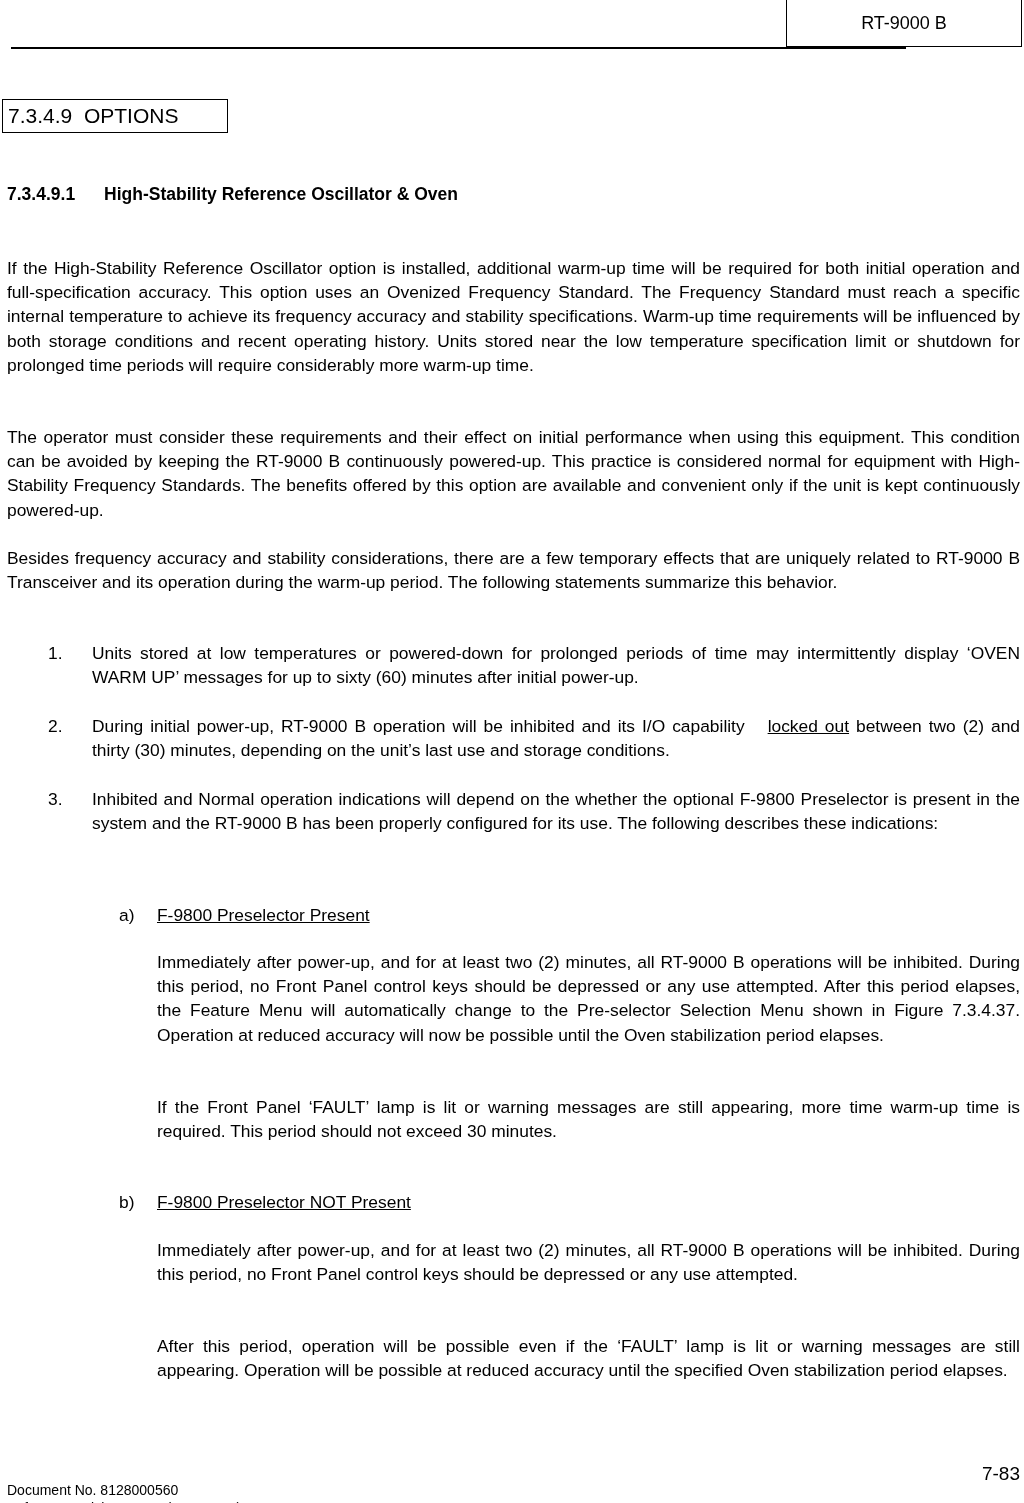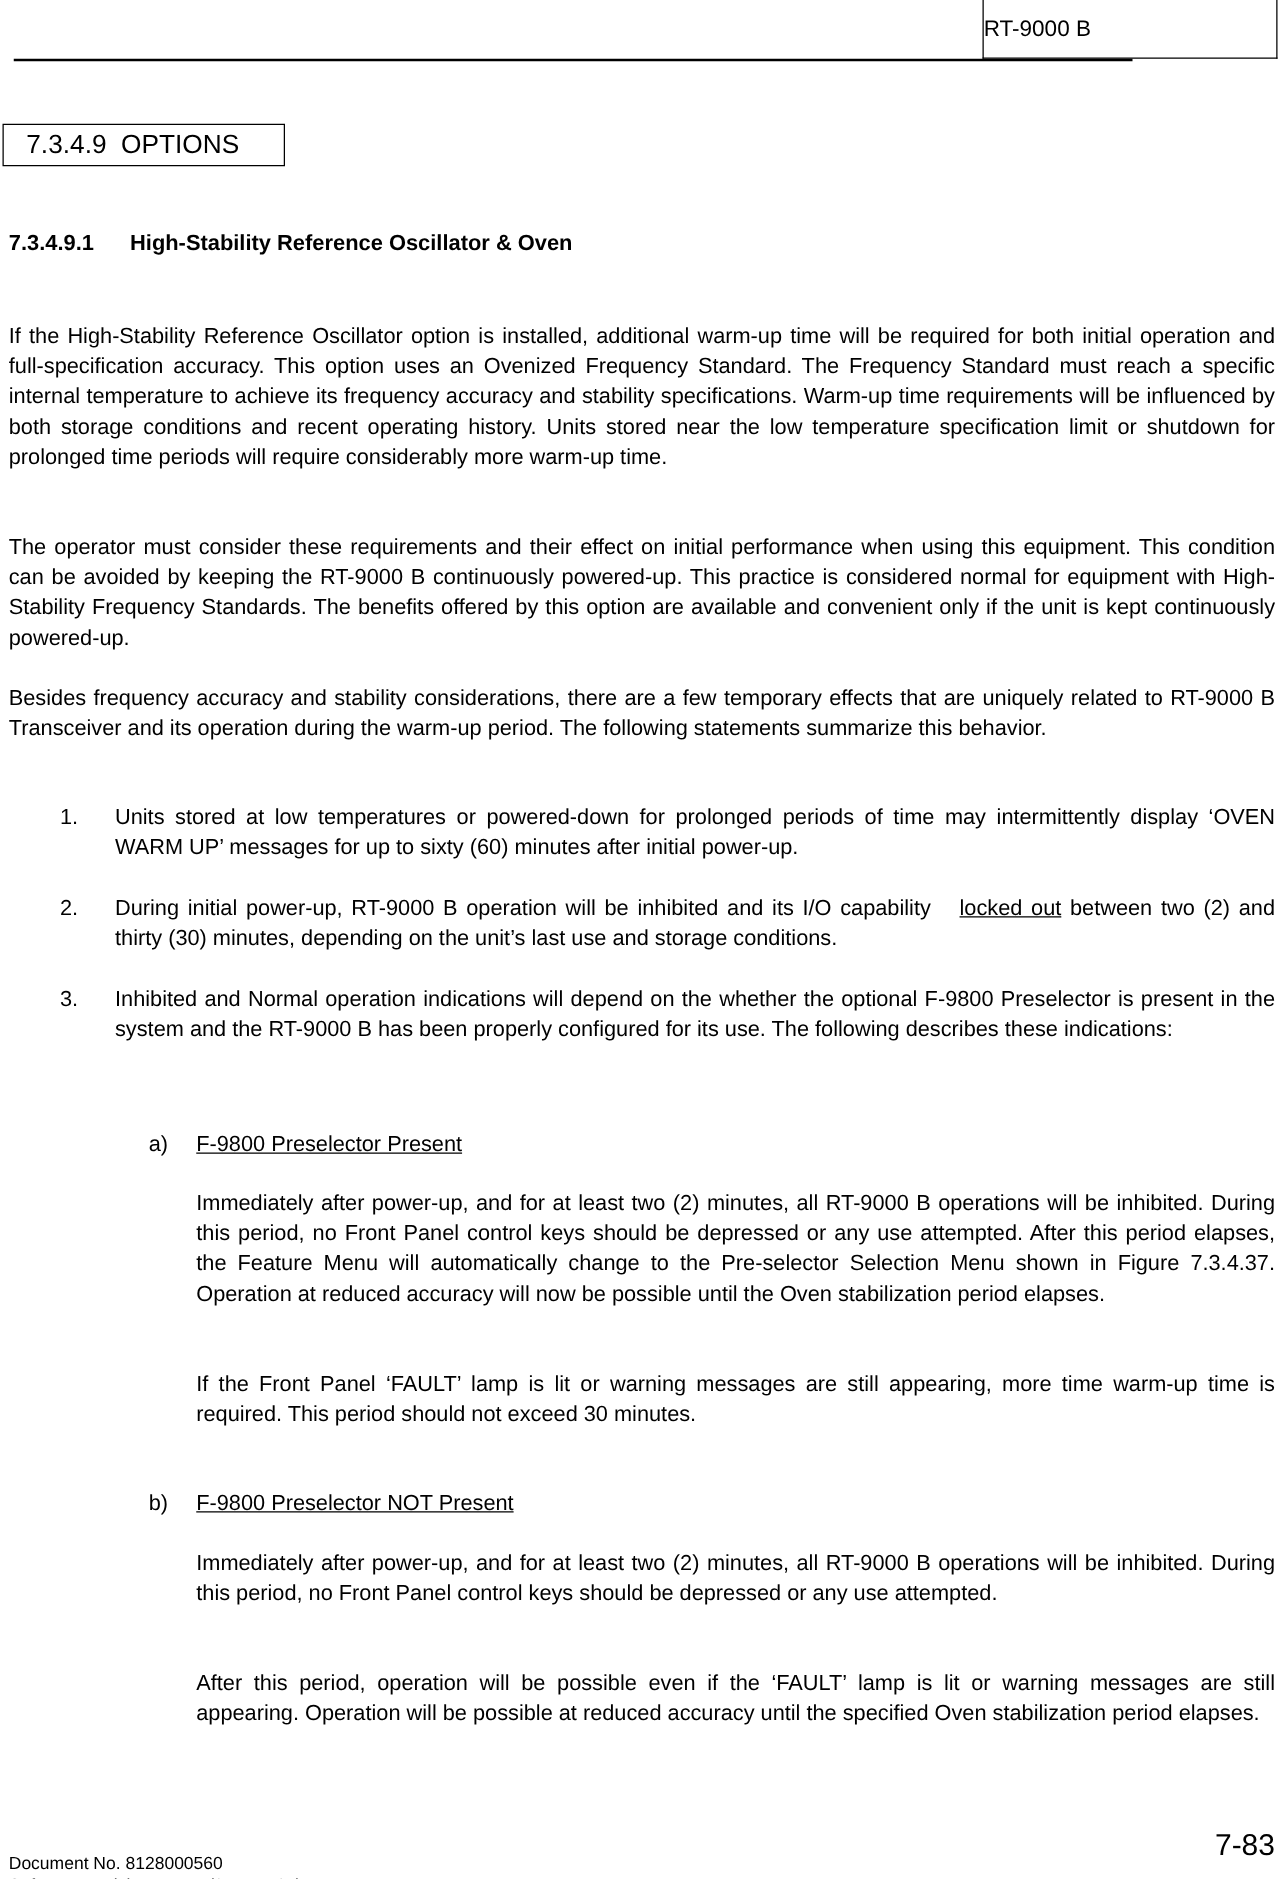--- a/index.html
+++ b/index.html
@@ -4,43 +4,43 @@
 <style>
   html, body { margin: 0; padding: 0; background: #ffffff; }
   body {
     width: 1024px; height: 1503px; position: relative; overflow: hidden;
     font-family: "Liberation Sans", sans-serif; color: #000; font-size: 17.4px;
   }
   .hdr-rule { position: absolute; left: 11px; top: 47px; width: 895px; height: 2px; background: #000; }
   .hdr-box {
     position: absolute; left: 786px; top: 0px; width: 236px; height: 47px;
     border: 1.5px solid #000; border-top: none; box-sizing: border-box;
-    display: flex; align-items: center; 
+    display: flex; align-items: center; justify-content: center;
     font-size: 18px;
   }
   .sec-box {
     position: absolute; left: 2px; top: 99px; width: 226px; height: 34px;
     border: 1.5px solid #000; box-sizing: border-box;
-    font-size: 21px; padding-left: 18px; line-height: 32px;
+    font-size: 21px; padding-left: 5px; line-height: 32px;
   }
   .subhead { position: absolute; left: 7px; top: 184px; font-weight: bold; font-size: 17.5px; }
   .subhead .num { display: inline-block; width: 97px; }
   .para {
     position: absolute; left: 7px; width: 1013px; text-align: justify; line-height: 24.2px;
   }
   .item { position: absolute; left: 48px; width: 972px; line-height: 24.2px; }
   .item .mk { position: absolute; left: 0; top: 0; }
   .item .tx { margin-left: 44px; text-align: justify; }
   .sub { position: absolute; left: 119px; width: 901px; line-height: 24.2px; }
   .sub .mk { position: absolute; left: 0; top: 0; }
   .sub .tx { margin-left: 38px; text-decoration: underline; }
   .subpara { position: absolute; left: 157px; width: 863px; text-align: justify; line-height: 24.2px; }
   u { text-decoration: underline; padding-left: 16px; }
   .footer-left { position: absolute; left: 7px; top: 1461px; font-size: 14px; line-height: 18px; margin-top: 20px; }
-  .footer-right { position: absolute; right: 4px; top: 1463px; font-size: 24px; }
+  .footer-right { position: absolute; right: 4px; top: 1463px; font-size: 19px; }
 </style>
 </head>
 <body>
 
 <div class="hdr-rule"></div>
 <div class="hdr-box">
   <span>RT-9000 B</span>
 </div>
 
 <div class="sec-box">

